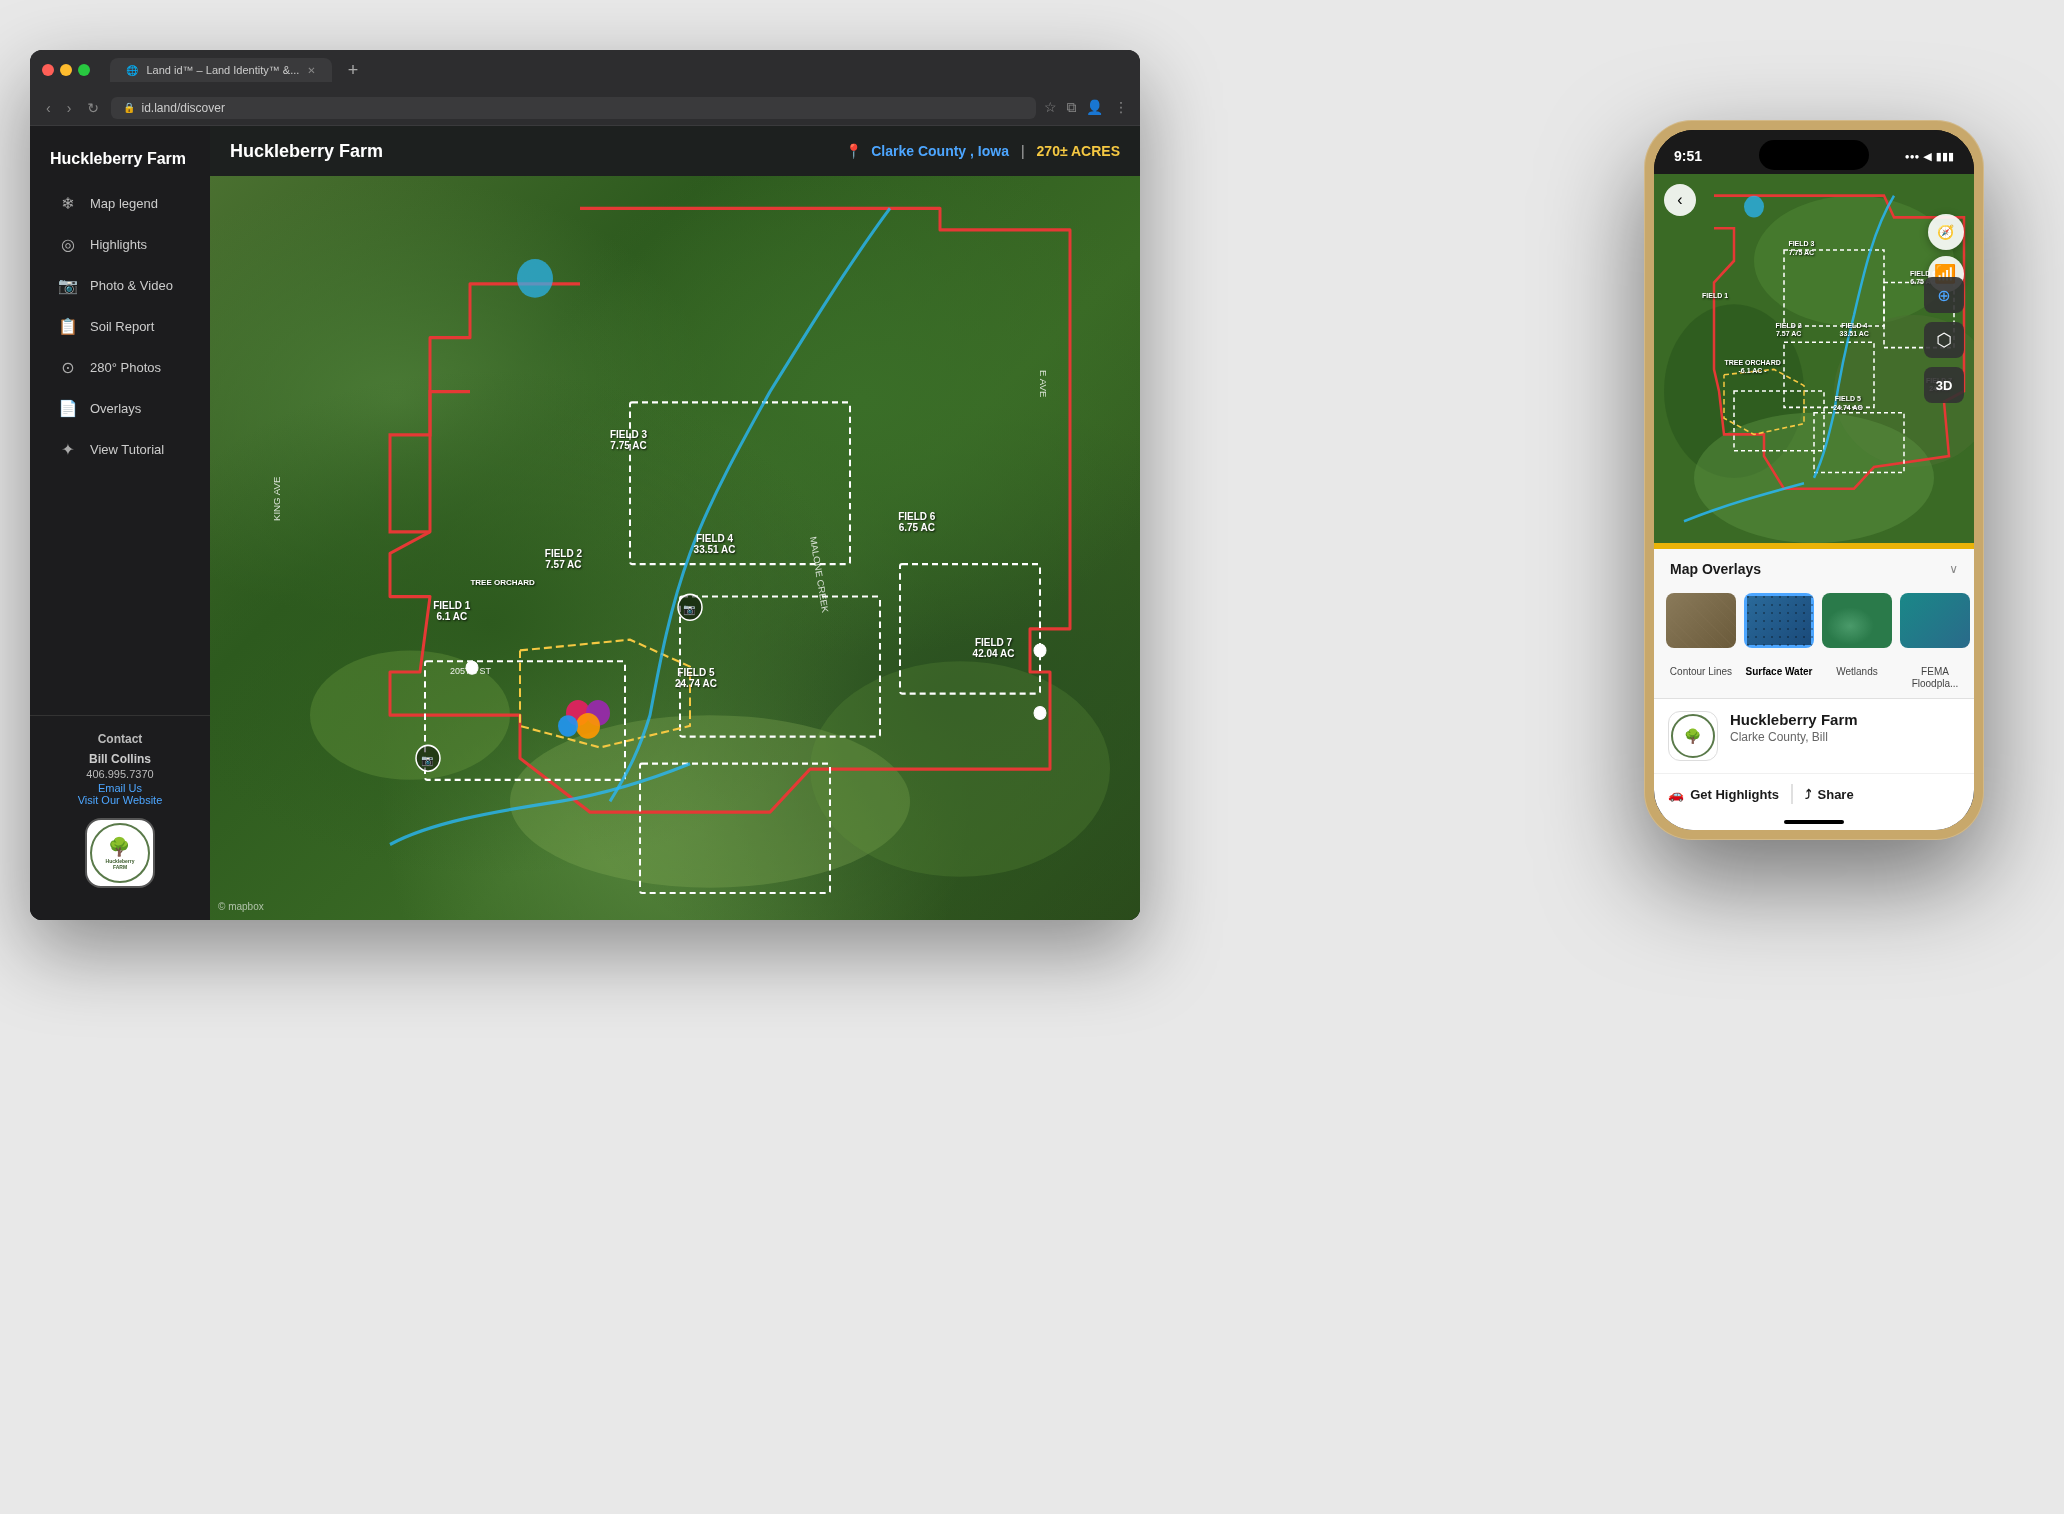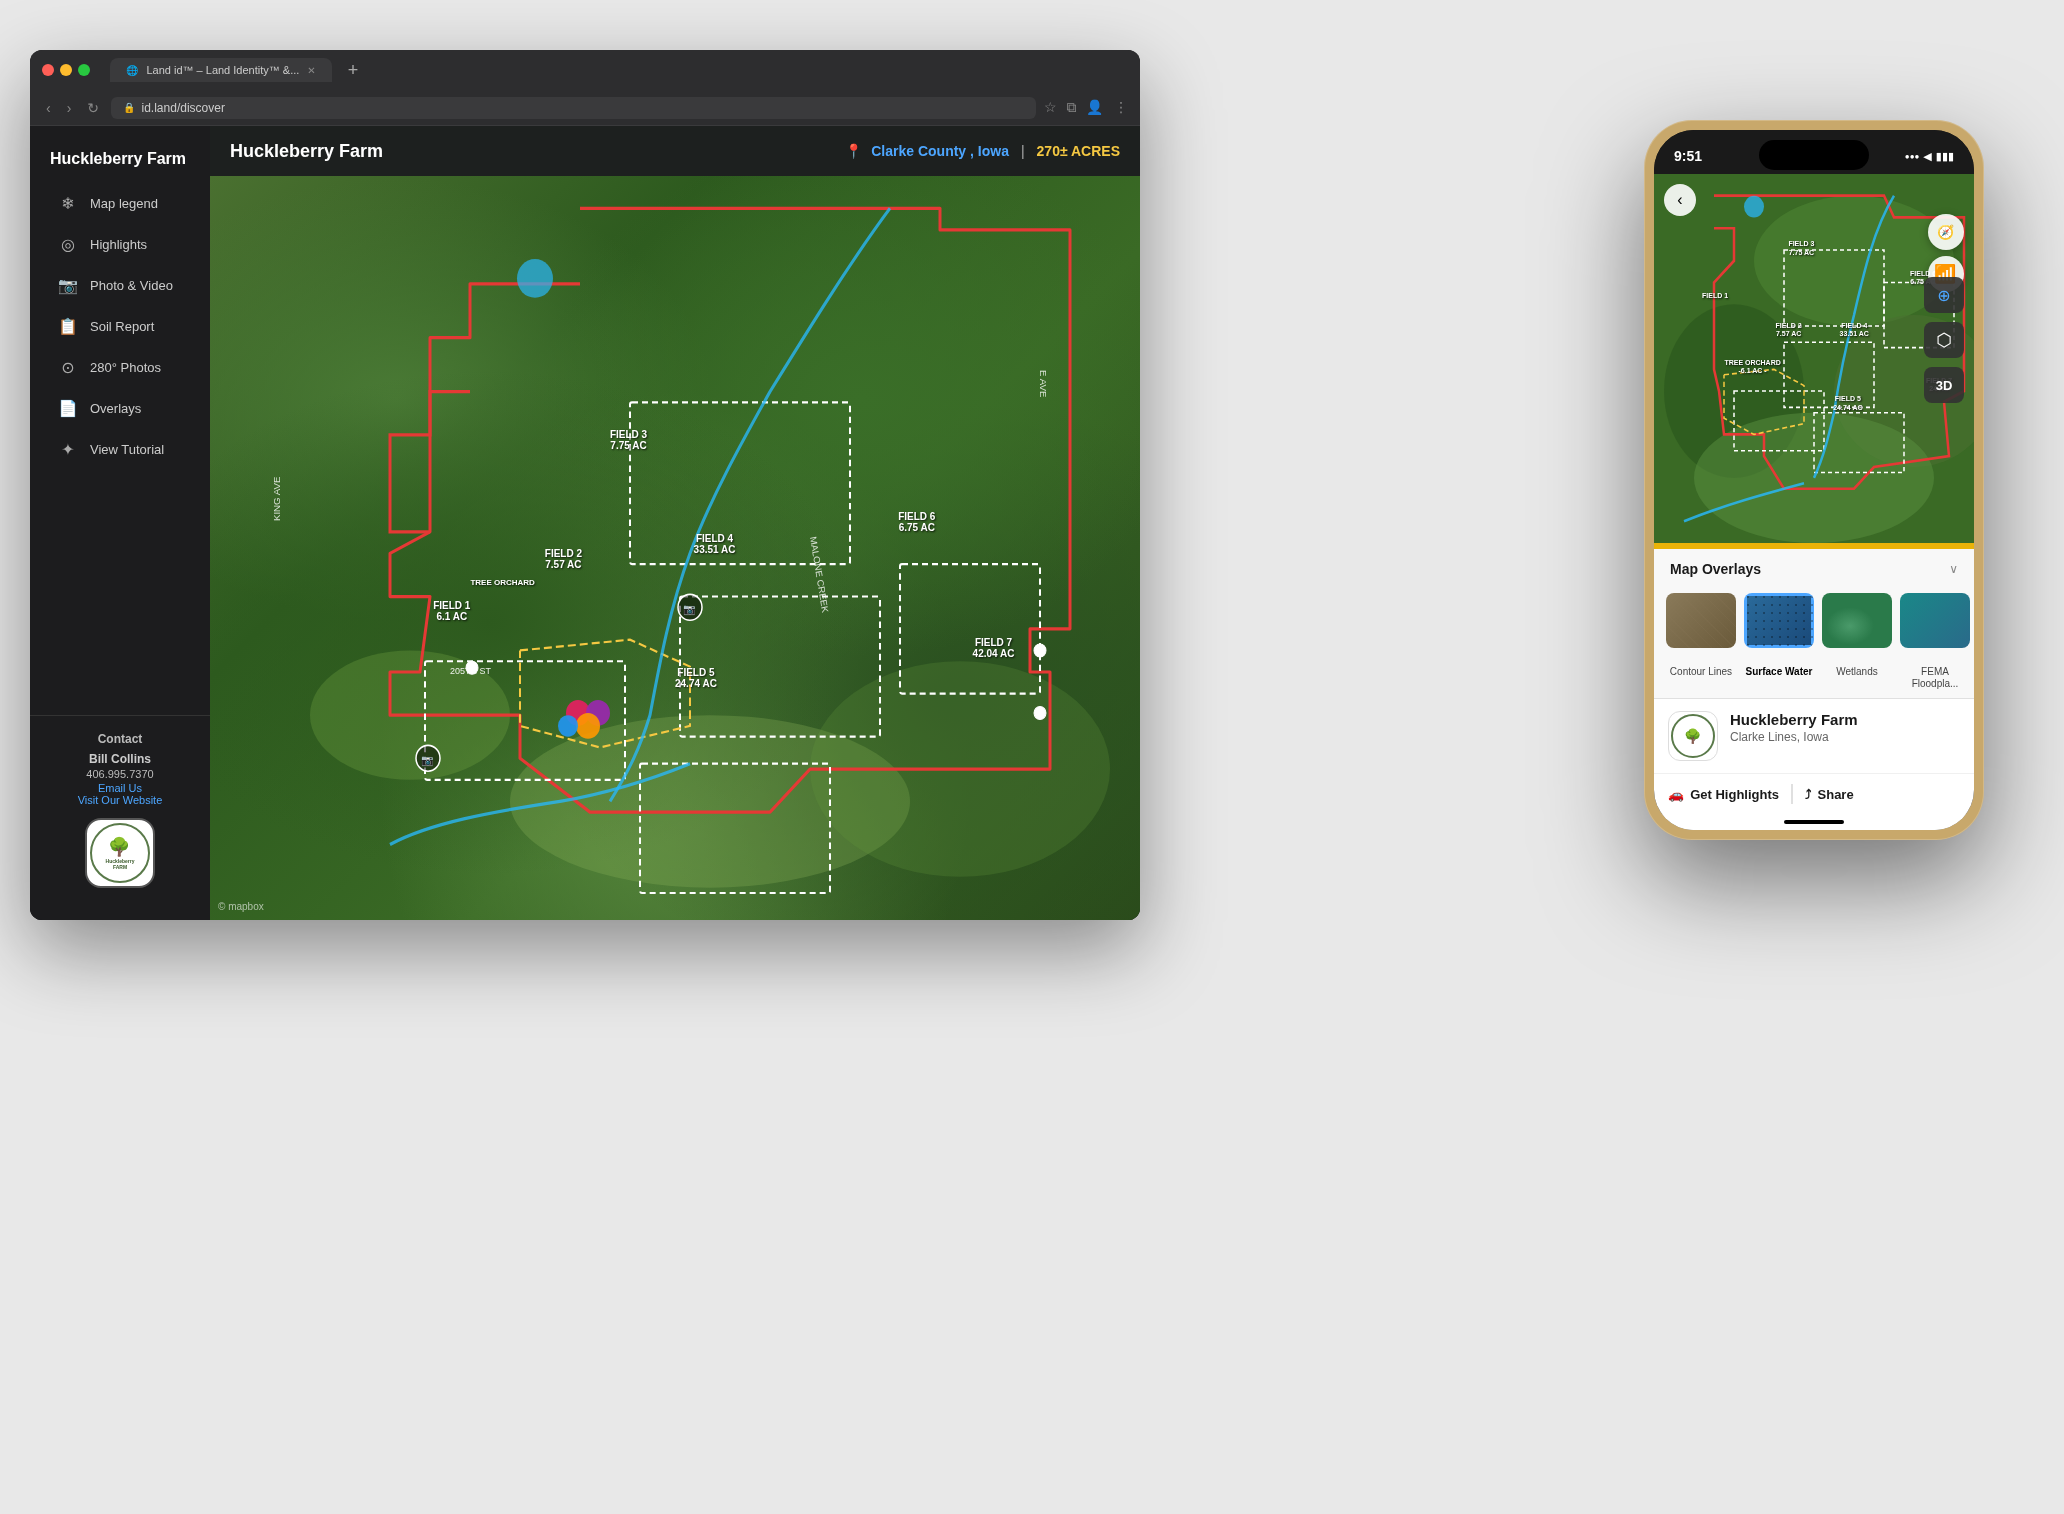--- a/index.html
+++ b/index.html
@@ -339,20 +339,21 @@
       overflow: hidden;
       position: relative;
     }
 
     .phone-screen {
       width: 100%;
       height: 100%;
       background: #1a1a1a;
       display: flex;
       flex-direction: column;
+      border-radius: 24px;
     }
 
     
     .phone-status-bar {
       background: #1a1a1a;
       height: 44px;
       display: flex;
       align-items: center;
       justify-content: space-between;
       padding: 8px 20px 0;
@@ -966,21 +967,21 @@
         </div>
 
         <div class="phone-farm-card">
           <div class="farm-card-logo">
             <div class="farm-card-logo-inner">
               <span style="font-size:14px">🌳</span>
             </div>
           </div>
           <div class="farm-card-info">
             <div class="farm-card-name">Huckleberry Farm</div>
-            <div class="farm-card-location">Clarke Lines, Iowa</div>
+            <div class="farm-card-location">Clarke County, Bill</div>
           </div>
         </div>
 
         <div class="phone-actions">
           <div class="phone-action-btn">
             <span>🚗</span>
             <span>Get Highlights</span>
           </div>
           <div class="action-separator"></div>
           <div class="phone-action-btn">

